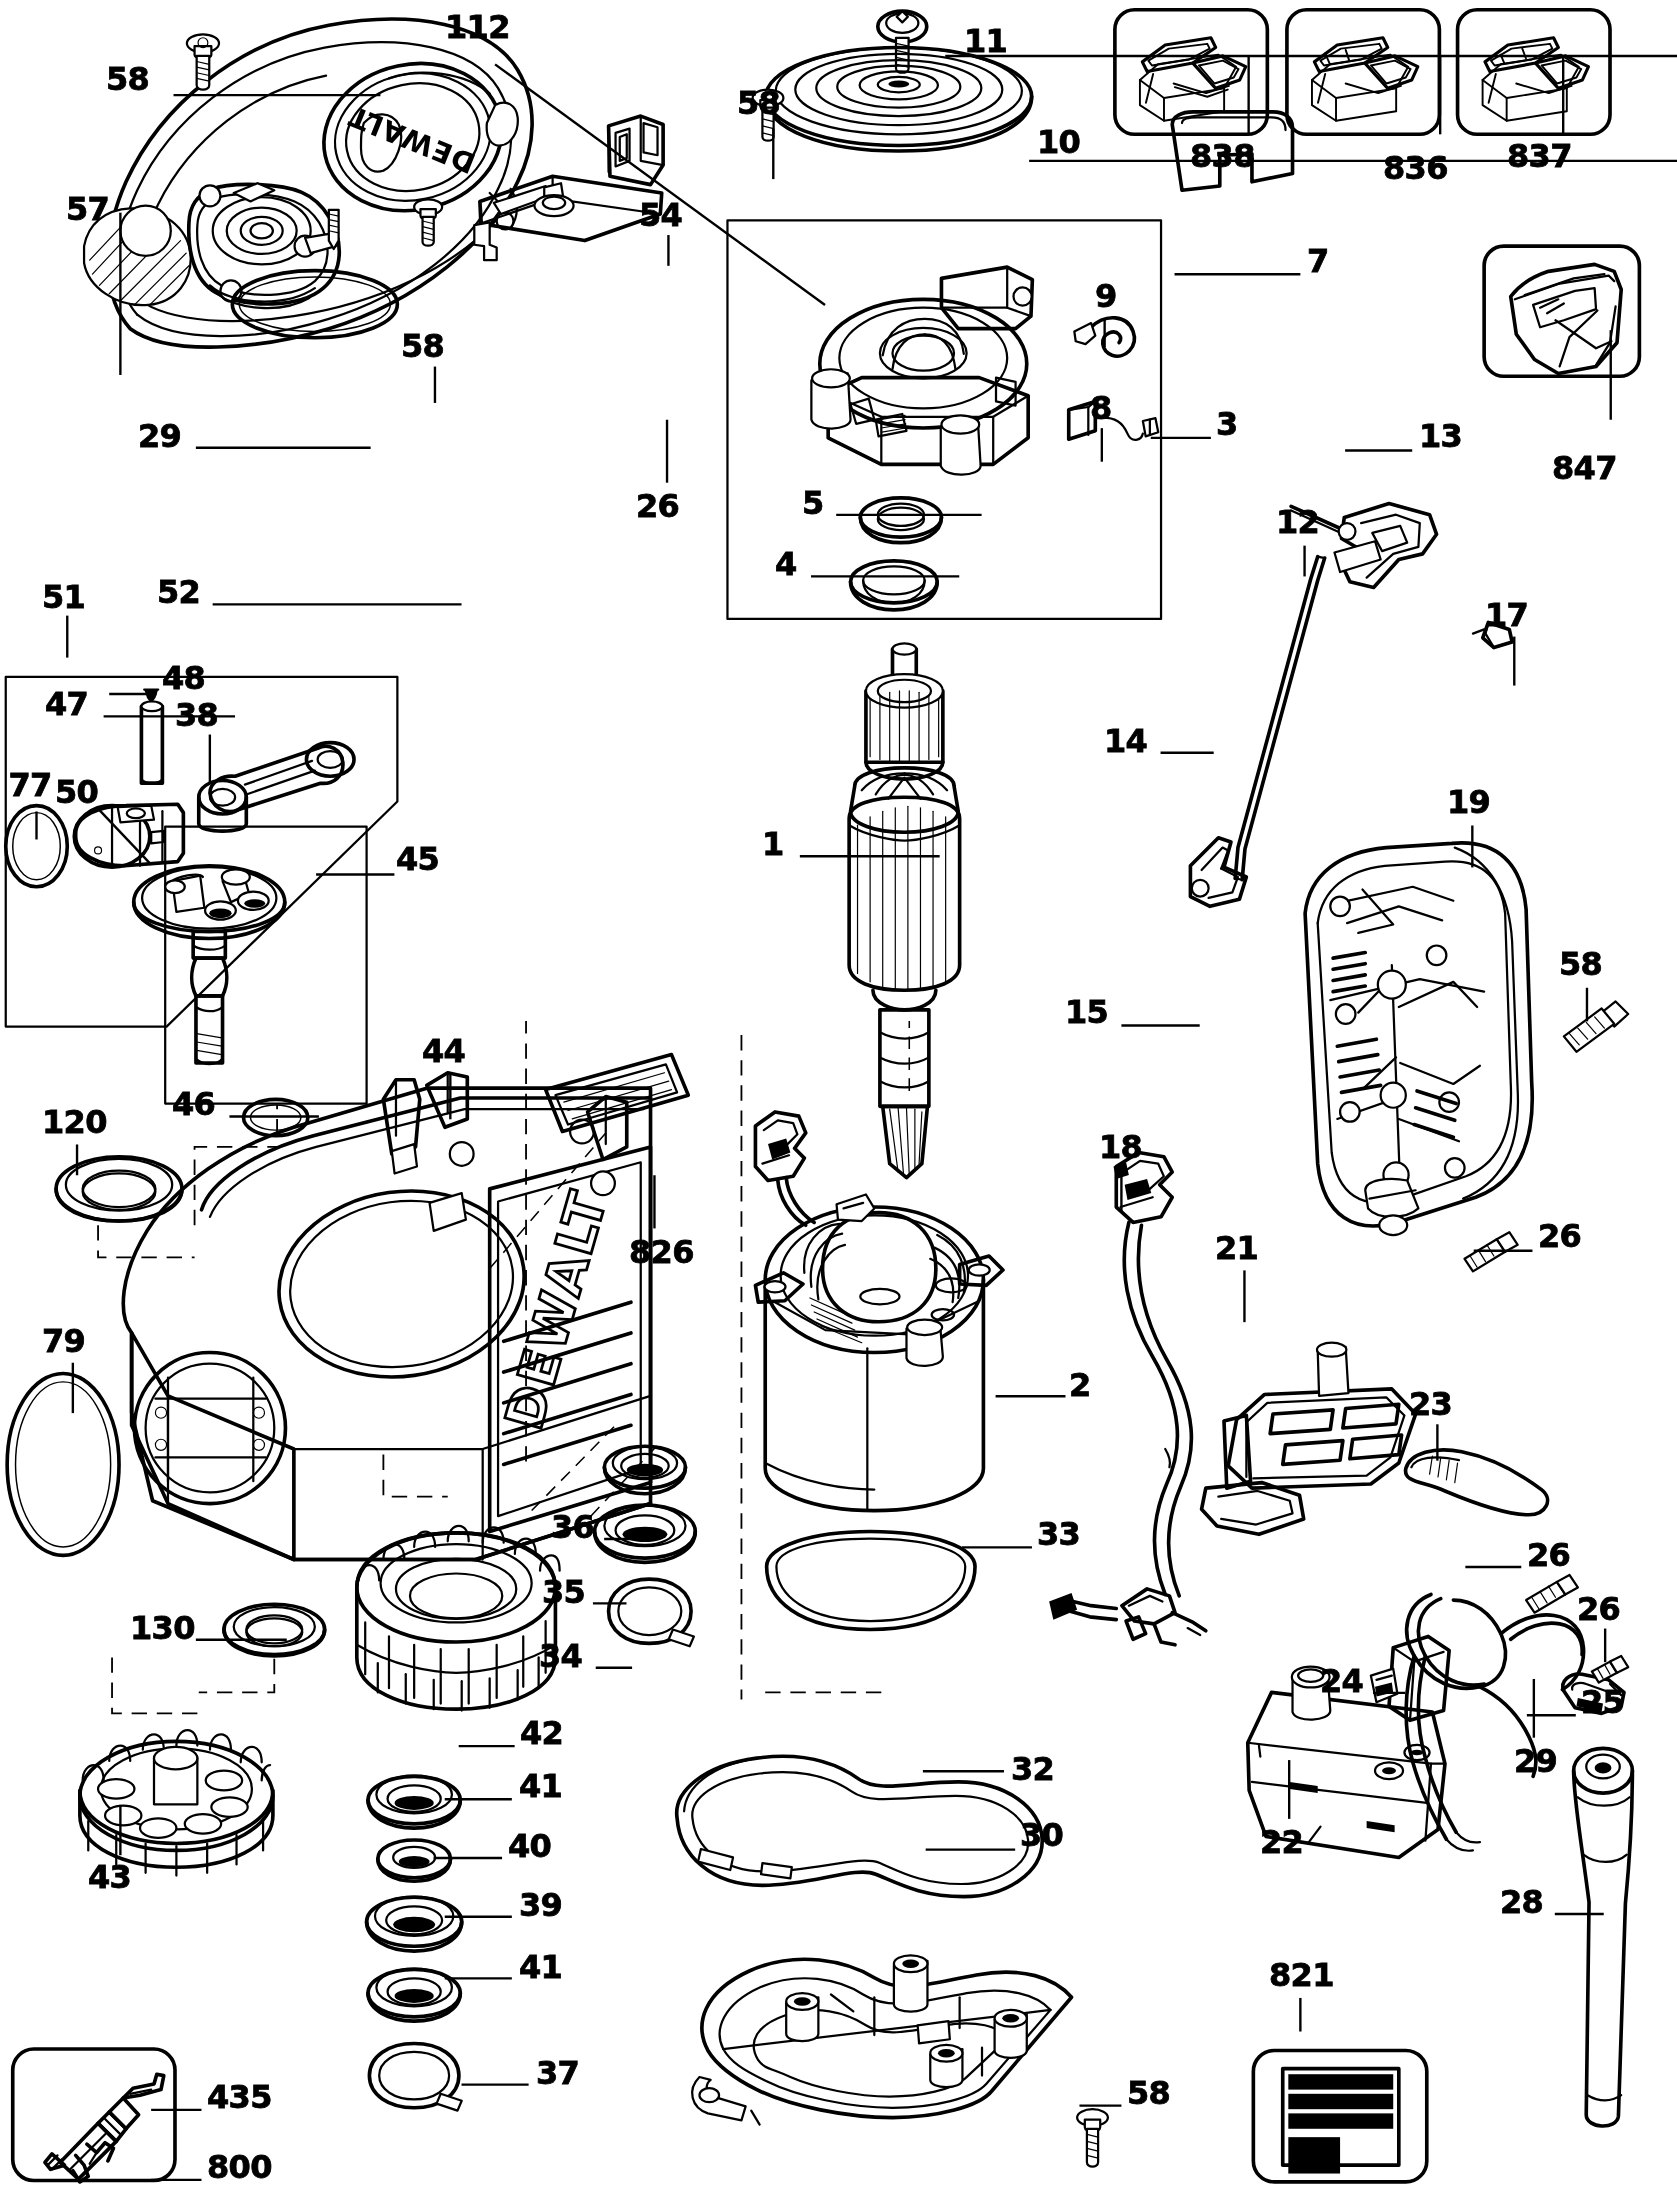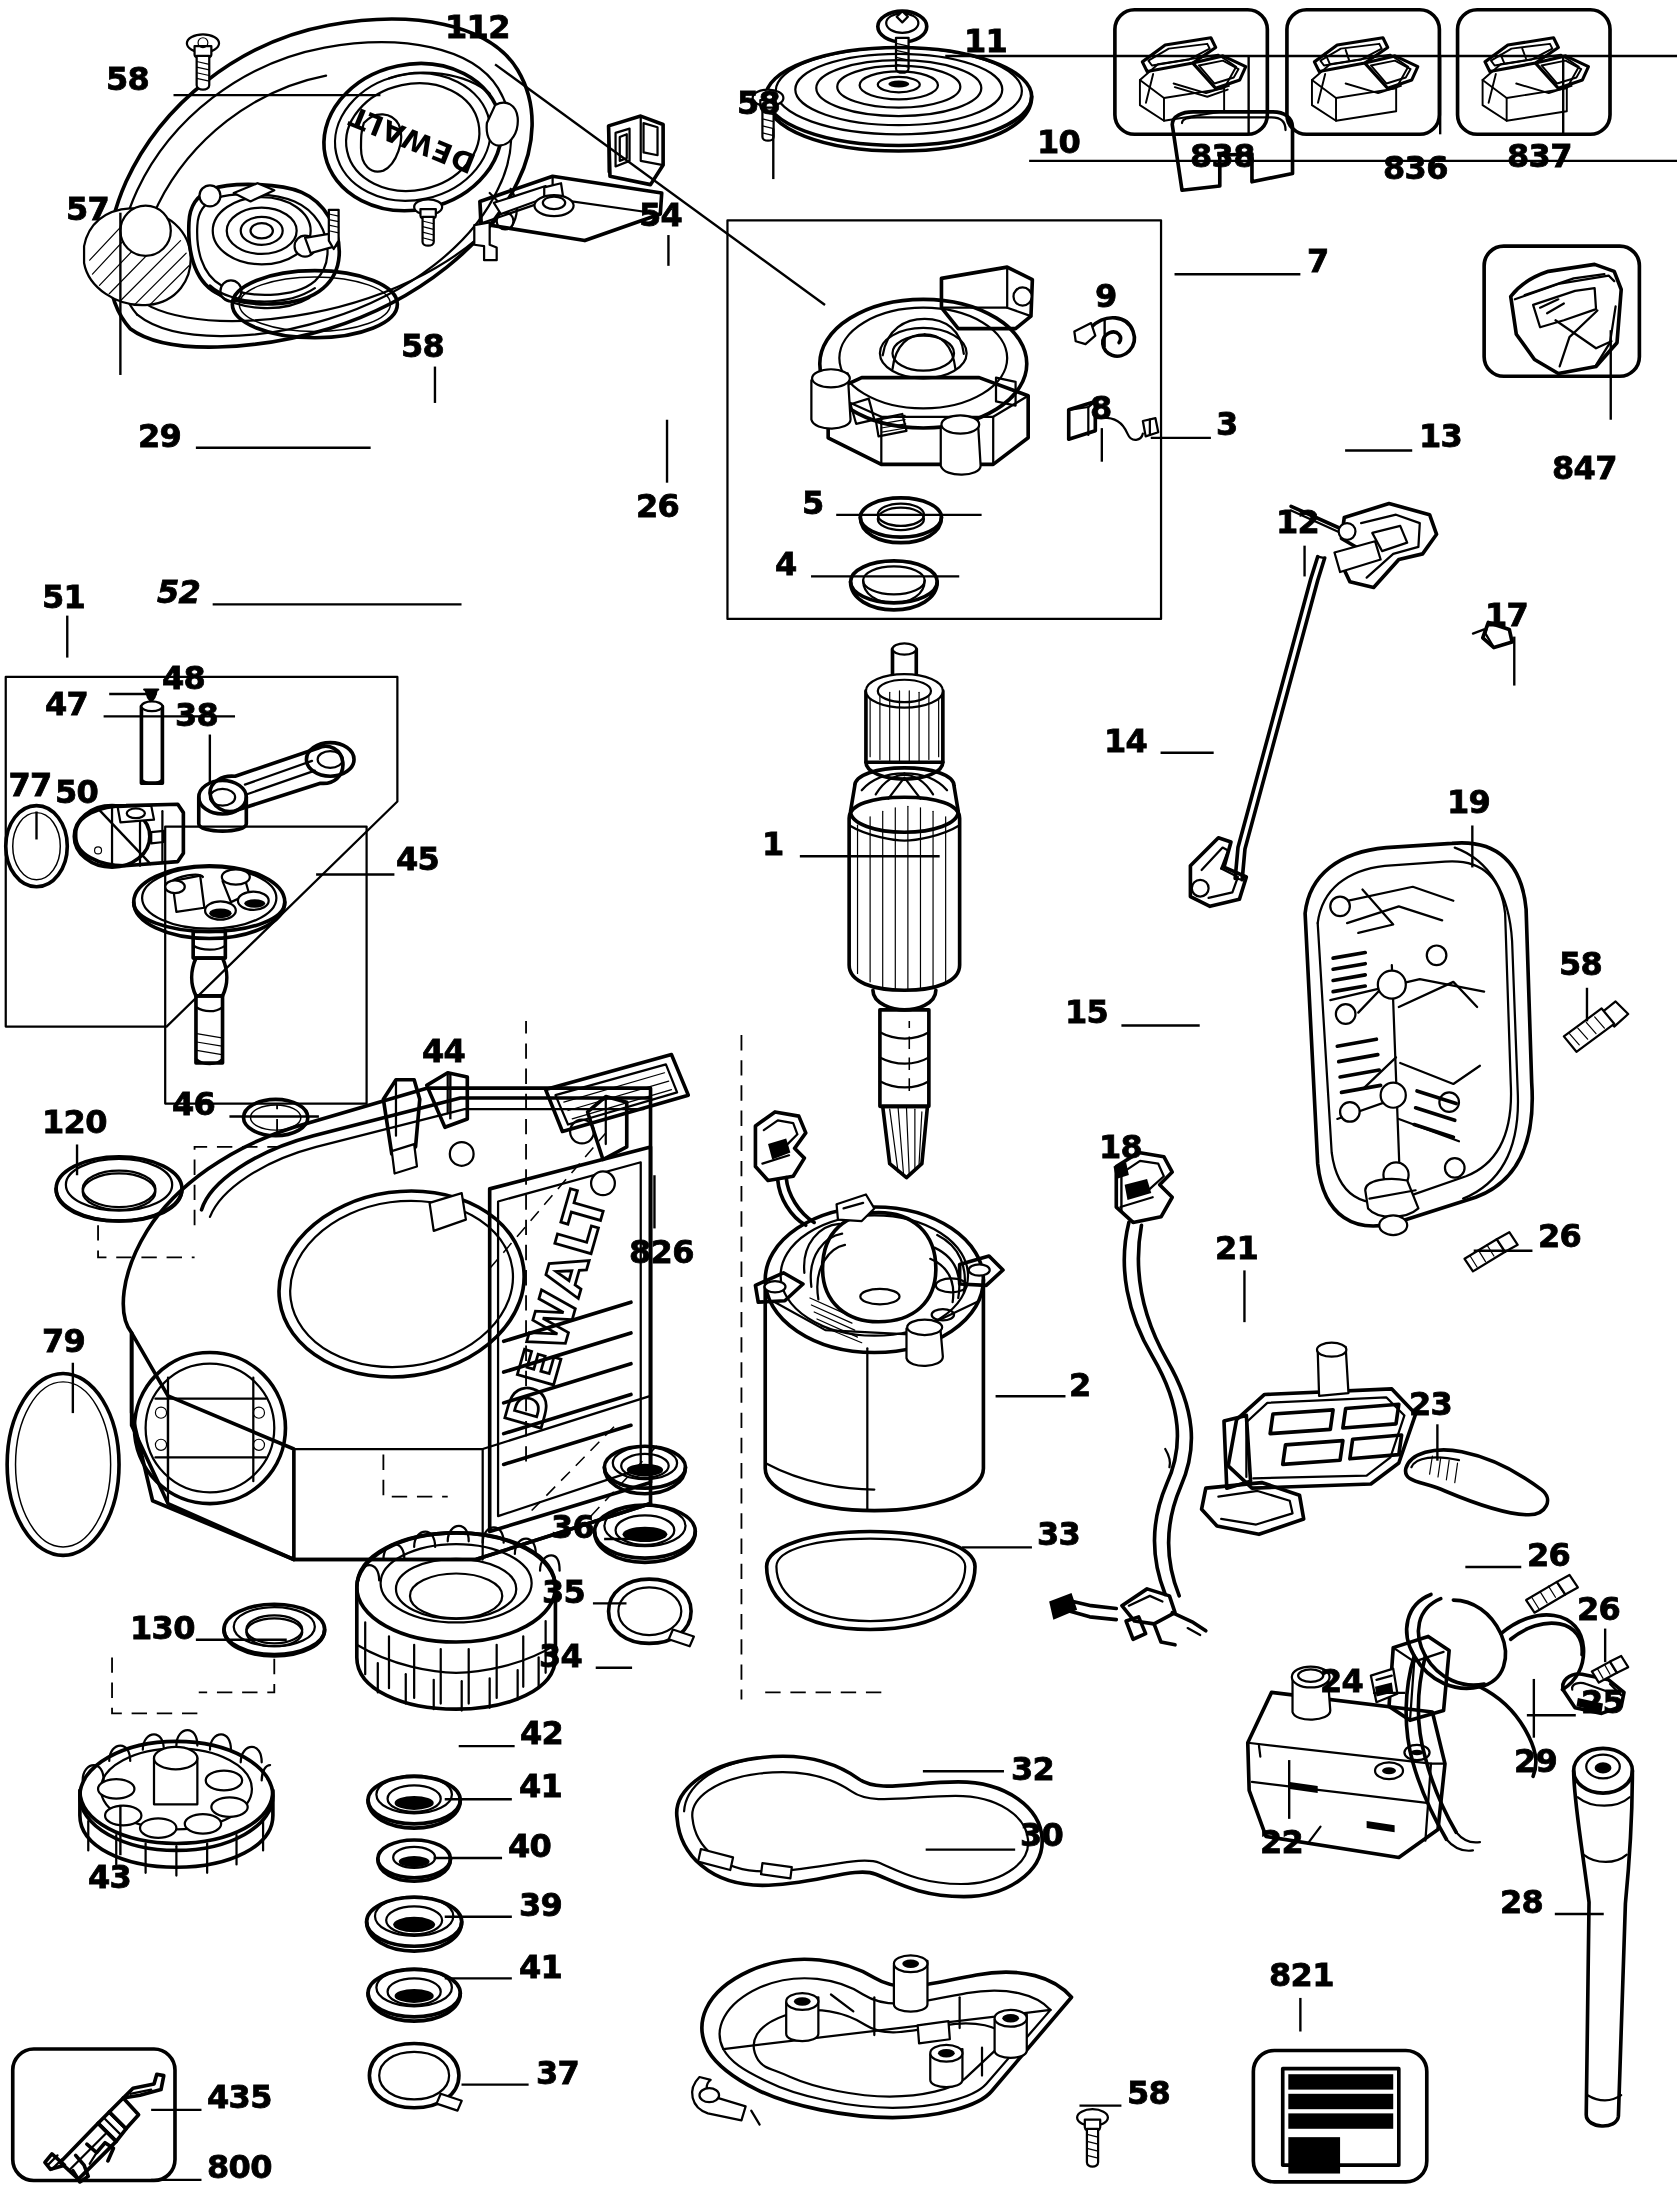--- a/index.html
+++ b/index.html
@@ -1213,21 +1213,21 @@
       <div class="callout" style="left: 138px; top: 420px;">29</div>
       <div class="callout" style="left: 636px; top: 490px;">26</div>
       <div class="callout" style="left: 802px; top: 487px;">5</div>
       <div class="callout" style="left: 775px; top: 548px;">4</div>
       <div class="callout" style="left: 1552px; top: 424px; margin-top: 28px;">847</div>
       <div class="callout" style="left: 1276px; top: 506px;">12</div>
       <div class="callout" style="left: 1485px; top: 599px;">17</div>
       <div class="callout" style="left: 1419px; top: 420px;">13</div>
       <div class="callout" style="left: 1104px; top: 725px;">14</div>
       <div class="callout" style="left: 42px; top: 581px;">51</div>
-      <div class="callout" style="left: 157px; top: 576px; font-style: italic;">52</div>
+      <div class="callout" style="left: 157px; top: 576px;">52</div>
       <div class="callout" style="left: 162px; top: 662px;">48</div>
       <div class="callout" style="left: 45px; top: 688px;">47</div>
       <div class="callout" style="left: 175px; top: 699px;">38</div>
       <div class="callout" style="left: 55px; top: 776px;">50</div>
       <div class="callout" style="left: 8.4px; top: 769px;">77</div>
       <div class="callout" style="left: 396px; top: 843px;">45</div>
       <div class="callout" style="left: 172px; top: 1088px;">46</div>
       <div class="callout" style="left: 762px; top: 828px;">1</div>
       <div class="callout" style="left: 1065px; top: 996px;">15</div>
       <div class="callout" style="left: 1447px; top: 786px;">19</div>

